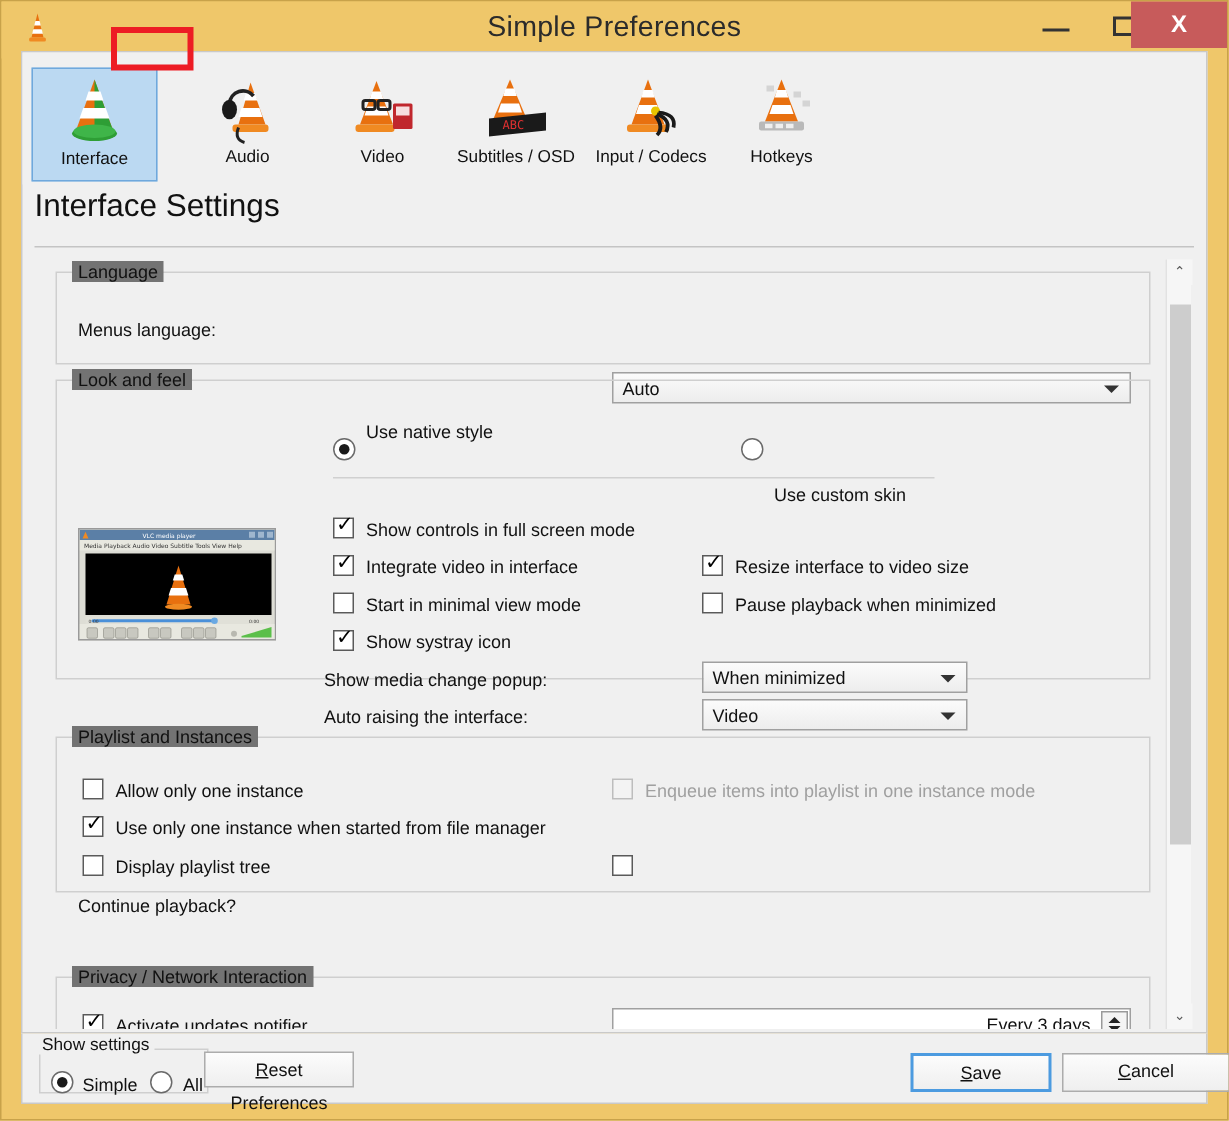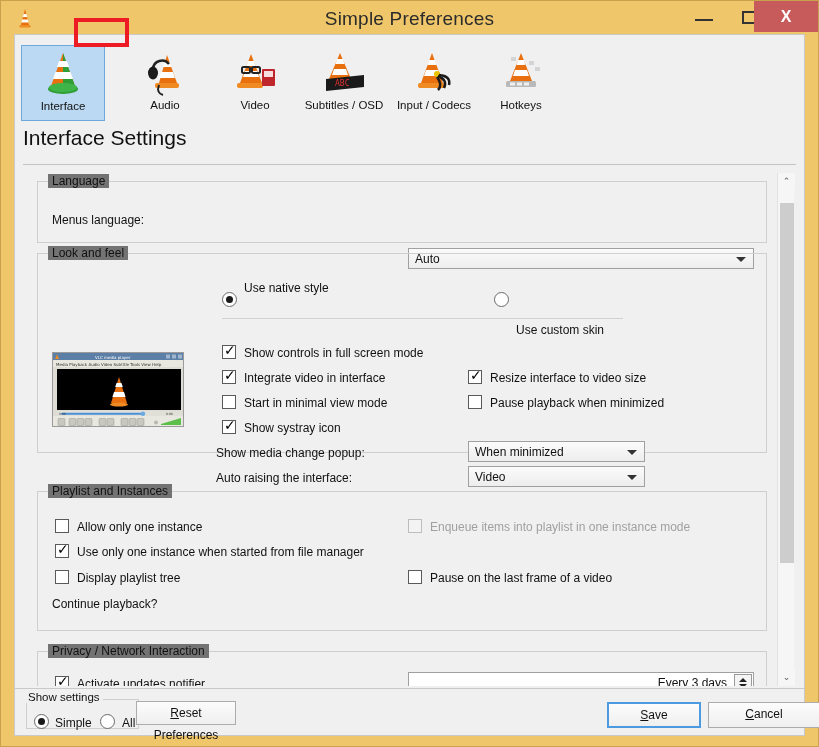--- a/index.html
+++ b/index.html
@@ -555,39 +555,38 @@
             <span class="carrow"></span>
           </div>
 
           <span class="lbl" style="left:178px; top:217px;">Auto raising the interface:</span>
           <div class="combo" style="left:430px; top:212px; width:177px;">
             <span class="ctext">Video</span>
             <span class="carrow"></span>
           </div>
         </div>
 
-        <div class="group" style="top:318px; height:140px;">
+        <div class="group" style="top:318px; height:104px;">
           <span class="legend">Playlist and Instances</span>
 
           <div class="cb" style="left:17px; top:27px;"></div>
           <span class="lbl" style="left:39px; top:28px;">Allow only one instance</span>
 
           <div class="cb" style="left:17px; top:52px;">
             <span class="tick">✓</span>
           </div>
           <span class="lbl" style="left:39px; top:53px;">Use only one instance when started from file manager</span>
 
           <div class="cb" style="left:17px; top:78px;"></div>
           <span class="lbl" style="left:39px; top:79px;">Display playlist tree</span>
 
           <div class="cb disabled" style="left:370px; top:27px;"></div>
           <span class="lbl disabled" style="left:392px; top:28px;">Enqueue items into playlist in one instance mode</span>
 
           <div class="cb" style="left:370px; top:78px;"></div>
-          <span class="lbl" style="left:392px; top:79px;">Pause on the last frame of a video</span>
 
           <span class="lbl" style="left:14px; top:105px;">Continue playback?</span>
         </div>
 
         <div class="group" style="top:478px; height:100px;">
           <span class="legend">Privacy / Network Interaction</span>
 
           <div class="cb" style="left:17px; top:24px;">
             <span class="tick">✓</span>
           </div>

